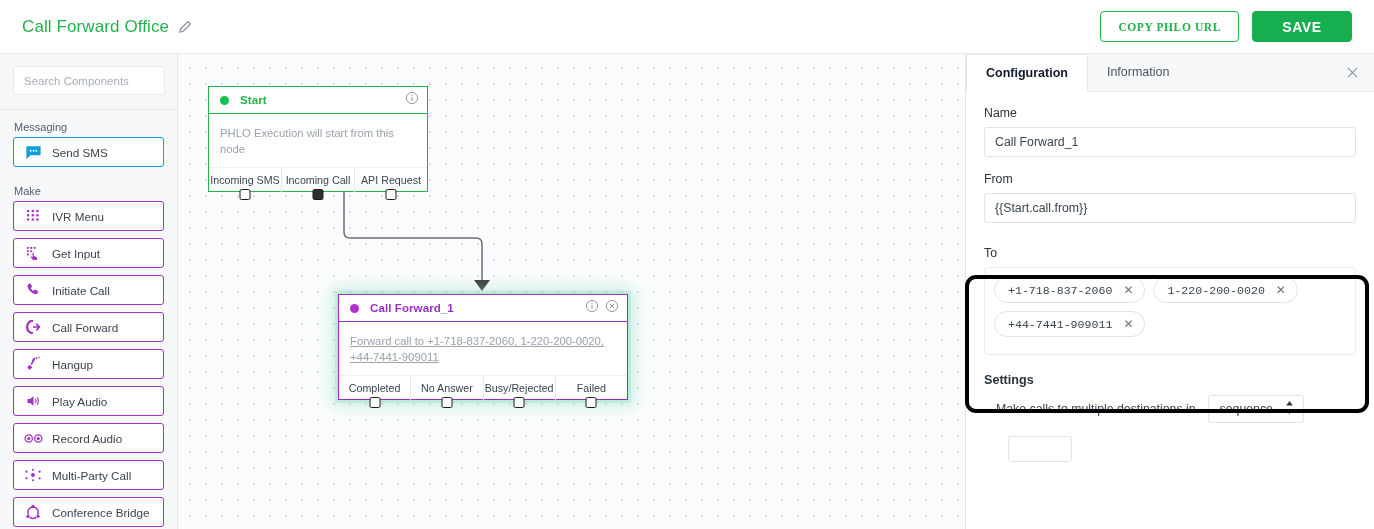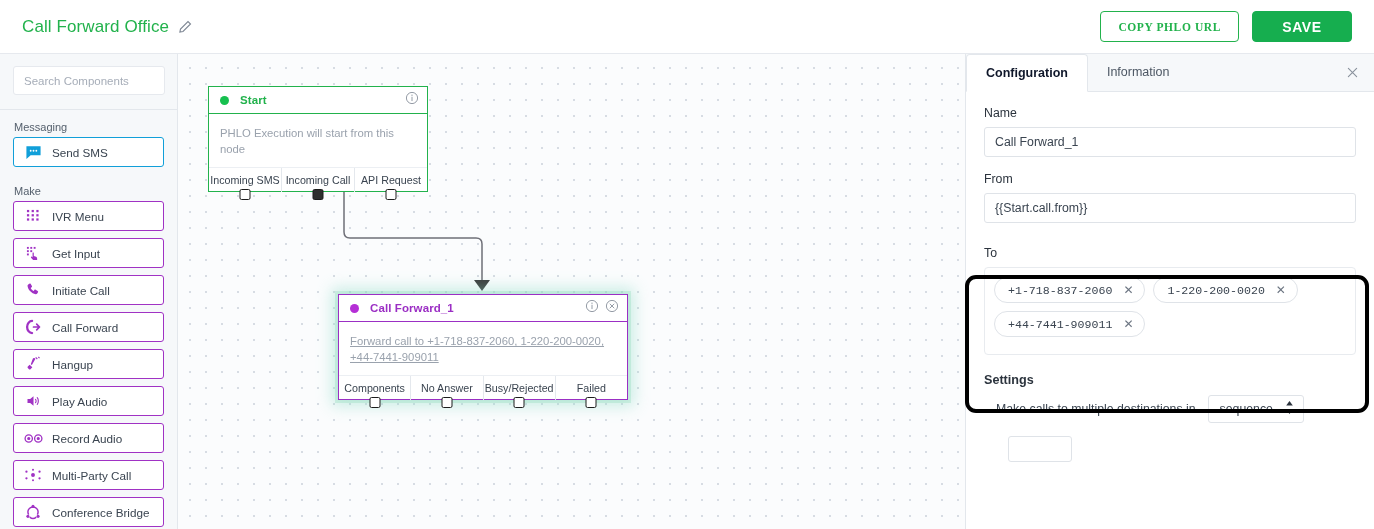--- a/index.html
+++ b/index.html
@@ -452,21 +452,21 @@
             <svg width="14" height="14" viewBox="0 0 20 20" fill="none" stroke="#8a929d" stroke-width="1.3">
               <circle cx="10" cy="10" r="8"></circle>
               <path d="M7.2 7.2l5.6 5.6M12.8 7.2l-5.6 5.6" stroke-linecap="round"></path>
             </svg>
           </span>
         </span>
       </div>
       <div class="node-body">Forward call to +1-718-837-2060, 1-220-200-0020, +44-7441-909011</div>
       <div class="node-ports">
         <div class="port">
-          <span>Components</span>
+          <span>Completed</span>
           <span class="knob"></span>
         </div>
         <div class="port">
           <span>No Answer</span>
           <span class="knob"></span>
         </div>
         <div class="port">
           <span>Busy/Rejected</span>
           <span class="knob"></span>
         </div>

